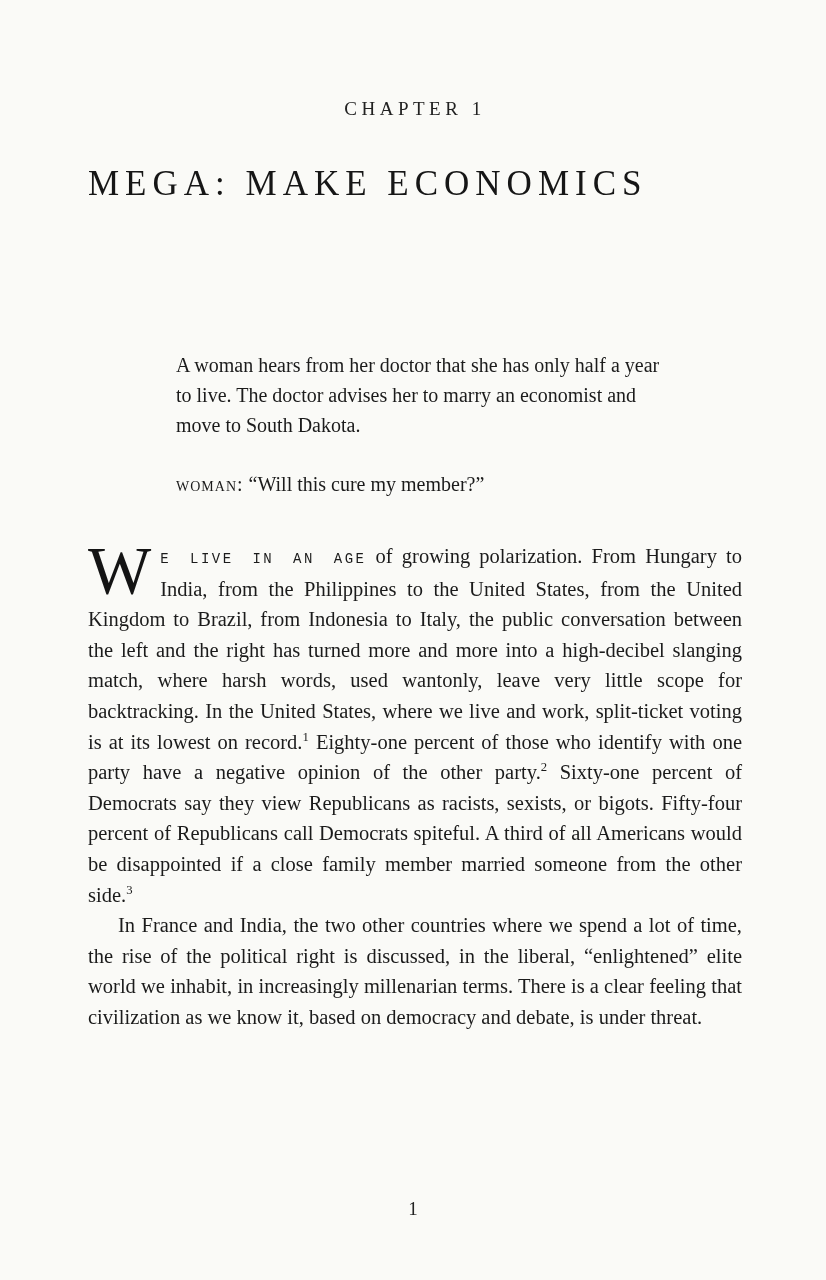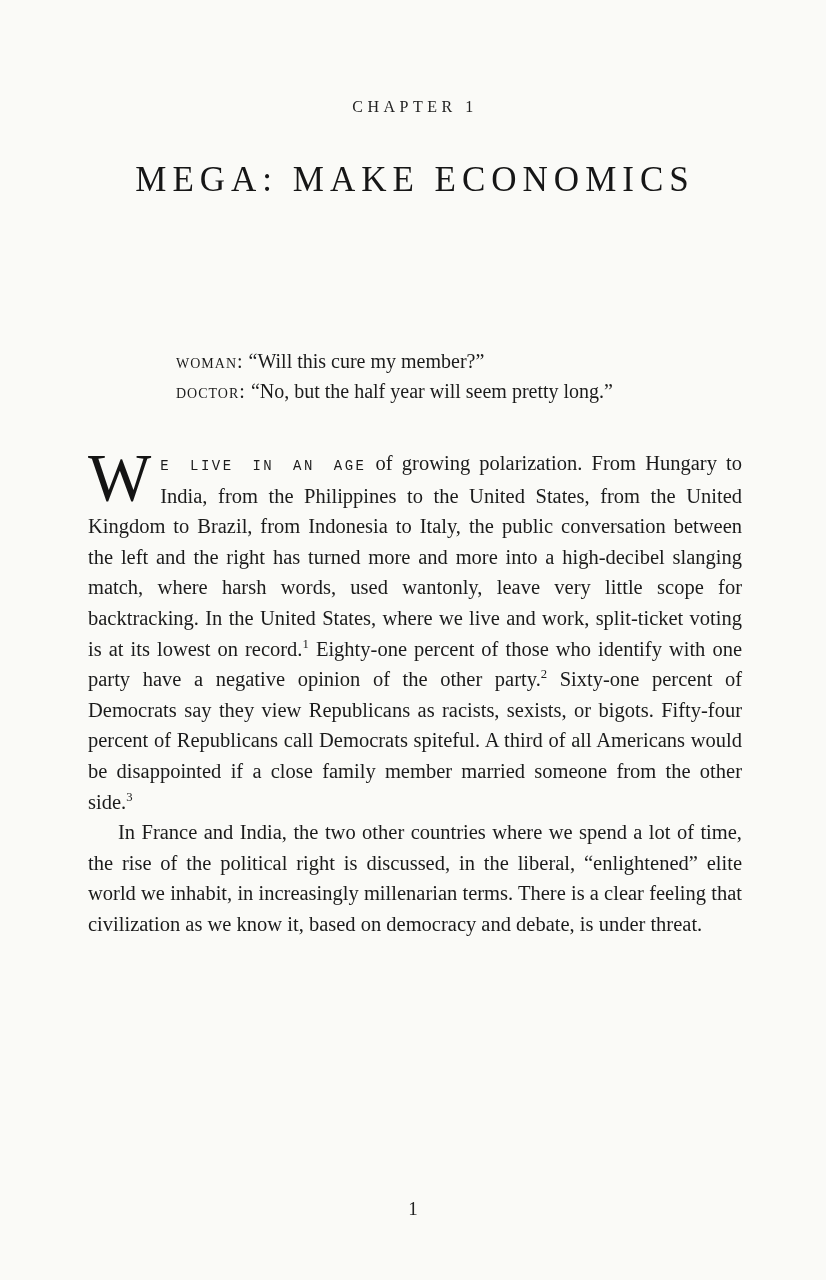--- a/index.html
+++ b/index.html
@@ -14,27 +14,27 @@
     margin: 0 auto;
     background: #fafaf7;
     color: #1b1b1b;
     font-family: "Liberation Serif", "DejaVu Serif", serif;
     box-sizing: border-box;
     padding: 98px 84px 0 88px;
     overflow: hidden;
   }
   .chapter-label {
     text-align: center;
-    font-size: 16px;
+    font-size: 19px;
     letter-spacing: 4.5px;
     color: #222;
   }
   .chapter-title {
     margin-top: 34px;
-    text-align: center;
+    text-align: left;
     font-size: 35px;
     font-weight: normal;
     letter-spacing: 6px;
     line-height: 60px;
     color: #161616;
   }
   .epigraph {
     margin-top: 136px;
     margin-left: 88px;
     width: 486px;
@@ -99,24 +99,24 @@
 
 <div class="book-page">
 
   <div class="chapter-label">CHAPTER 1</div>
 
   <h1 class="chapter-title">
       <div class="title-line">MEGA: MAKE ECONOMICS</div>
     </h1>
 
   <div class="epigraph">
+    <p class="epigraph-intro">A woman hears from her doctor that she has only half a year to live. The doctor advises her to marry an economist and move to South Dakota.</p>
 
     <div class="dialogue">
       <p class="dialogue-line"><span class="speaker">woman:</span> <span>“Will this cure my member?”</span></p>
-      <p class="dialogue-line"><span class="speaker">doctor:</span> <span>“No, but the half year will seem pretty long.”</span></p>
     </div>
   </div>
 
   <div class="body-text">
     <p class="paragraph first-paragraph"><span class="dropcap">W</span><span class="smallcaps-open">e live in an age</span><span> of growing polarization. From Hungary to India, from the Philippines to the United States, from the United Kingdom to Brazil, from Indonesia to Italy, the public conversation between the left and the right has turned more and more into a high-decibel slanging match, where harsh words, used wantonly, leave very little scope for backtracking. In the United States, where we live and work, split-ticket voting is at its lowest on record.</span><sup class="fn">1</sup><span> Eighty-one percent of those who identify with one party have a negative opinion of the other party.</span><sup class="fn">2</sup><span> Sixty-one percent of Democrats say they view Republicans as racists, sexists, or bigots. Fifty-four percent of Republicans call Democrats spiteful. A third of all Americans would be disappointed if a close family member married someone from the other side.</span><sup class="fn">3</sup></p>
 
     <p class="paragraph indent">In France and India, the two other countries where we spend a lot of time, the rise of the political right is discussed, in the liberal, “enlightened” elite world we inhabit, in increasingly millenarian terms. There is a clear feeling that civilization as we know it, based on democracy and debate, is under threat.</p>
   </div>
 
   <div class="folio">1</div>

